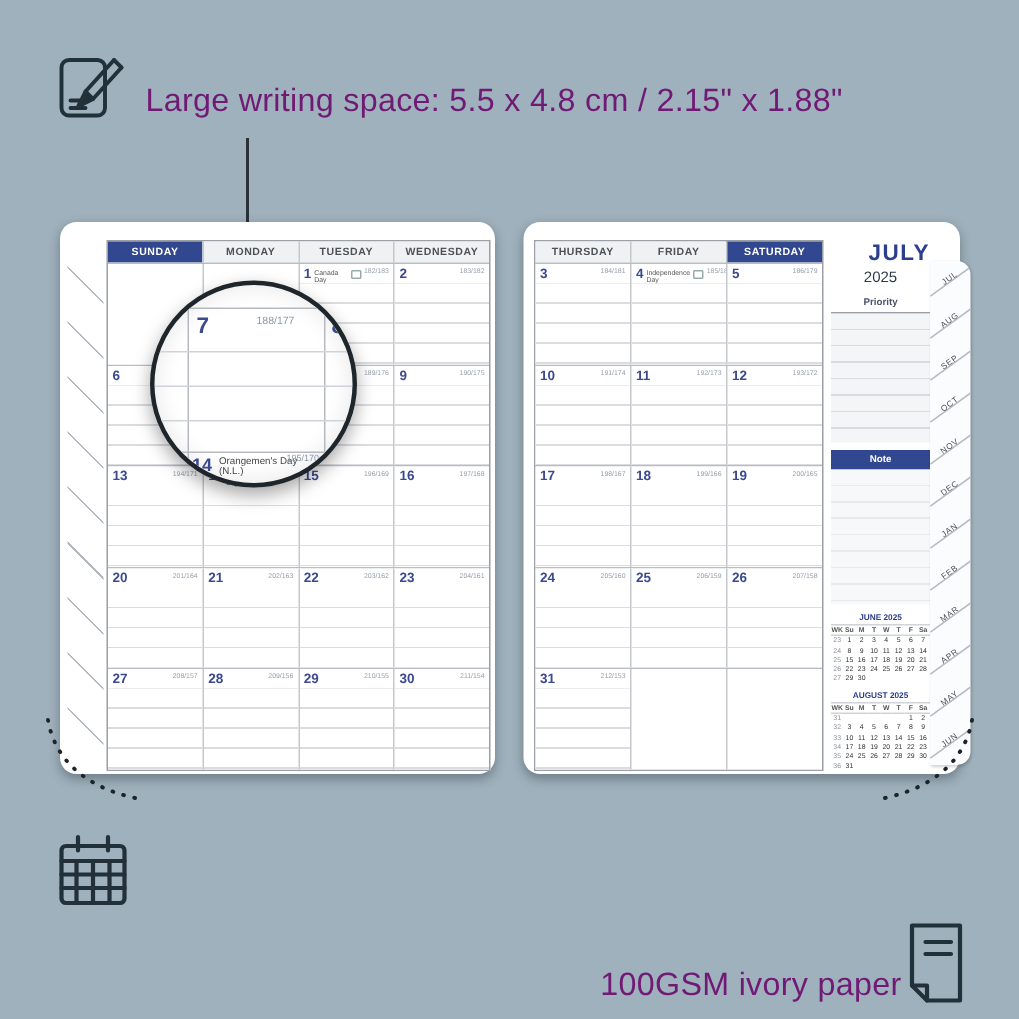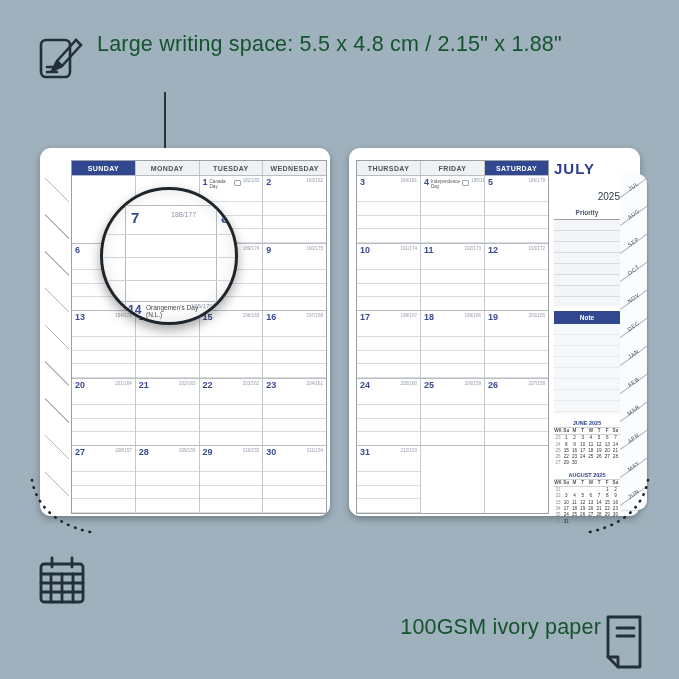--- a/index.html
+++ b/index.html
@@ -1,20 +1,20 @@
 <!DOCTYPE html>
 <html><head>
 <meta charset="utf-8">
 <style>
   html,body{margin:0;padding:0;}
   .stage{position:relative;width:679px;height:679px;background:#9fb1bc;overflow:hidden;
          font-family:"Liberation Sans",sans-serif;}
 
   
-  .anno{position:absolute;display:flex;align-items:flex-start;color:#14532d;}
+  .anno{position:absolute;display:flex;align-items:flex-end;color:#701a75;}
   .anno .txt{font-size:21.5px;font-weight:500;letter-spacing:.2px;}
   .anno-top{left:38px;top:32px;gap:13px;}
   .anno-bl{left:38px;top:556px;gap:17px;}
   .anno-br{right:34px;top:615px;}
   .anno svg{display:block;}
   .pointer{position:absolute;left:164px;top:92px;width:2px;height:98px;background:#2a3238;}
 
   
   .page{position:absolute;top:148px;height:368px;background:#fff;border-radius:11px;
         box-shadow:0 3px 7px rgba(20,30,40,.35);}
@@ -40,22 +40,22 @@
   .celltop{display:flex;align-items:flex-start;padding:2px 3px 0 3px;gap:2px;}
   .day{font-size:9px;font-weight:bold;color:#3b4a8f;line-height:9px;}
   .holiday{font-size:4.6px;line-height:5px;color:#555;max-width:36px;margin-top:1px;}
   .flag{width:5px;height:4px;border:1px solid #9aa;border-radius:1px;margin-top:2px;flex:none;}
   .counter{margin-left:auto;font-size:4.6px;color:#98a0ad;line-height:6px;flex:none;}
   .lines{position:absolute;left:0;right:0;top:13px;bottom:0;
          background:repeating-linear-gradient(to bottom,transparent 0 12.4px,#dadce0 12.4px 13.4px);}
 
   
   .sidebar{position:absolute;left:205px;top:12px;width:66px;}
-  .s-month{font-size:15px;font-weight:bold;color:#2d3f8c;text-align:left;letter-spacing:1px;}
-  .s-year{font-size:10px;color:#2f3a44;text-align:right;margin-top:14px;}
+  .s-month{font-size:15px;font-weight:bold;color:#2d3f8c;text-align:right;letter-spacing:1px;}
+  .s-year{font-size:10px;color:#2f3a44;text-align:center;margin-top:3px;}
   .s-plabel{margin-top:7px;font-size:6.5px;font-weight:bold;color:#4a5568;text-align:center;
             border-bottom:1px solid #9aa0a6;padding-bottom:3px;}
   .p-lines{height:86px;background:repeating-linear-gradient(to bottom,#f4f5f6 0 10px,#d9dbde 10px 11px);}
   .note-banner{margin-top:5px;background:#31478f;color:#fff;font-size:6.5px;font-weight:bold;
                text-align:center;padding:3px 0;}
   .n-lines{height:90px;background:repeating-linear-gradient(to bottom,#f7f8f9 0 10px,#e8eaec 10px 11px);}
   .minis{margin-top:4px;}
   .mini{margin-bottom:3px;}
   .mini-title{font-size:5.5px;font-weight:bold;color:#2d3f8c;text-align:center;padding:2px 0 1px 0;}
   .mini-row{display:flex;}

